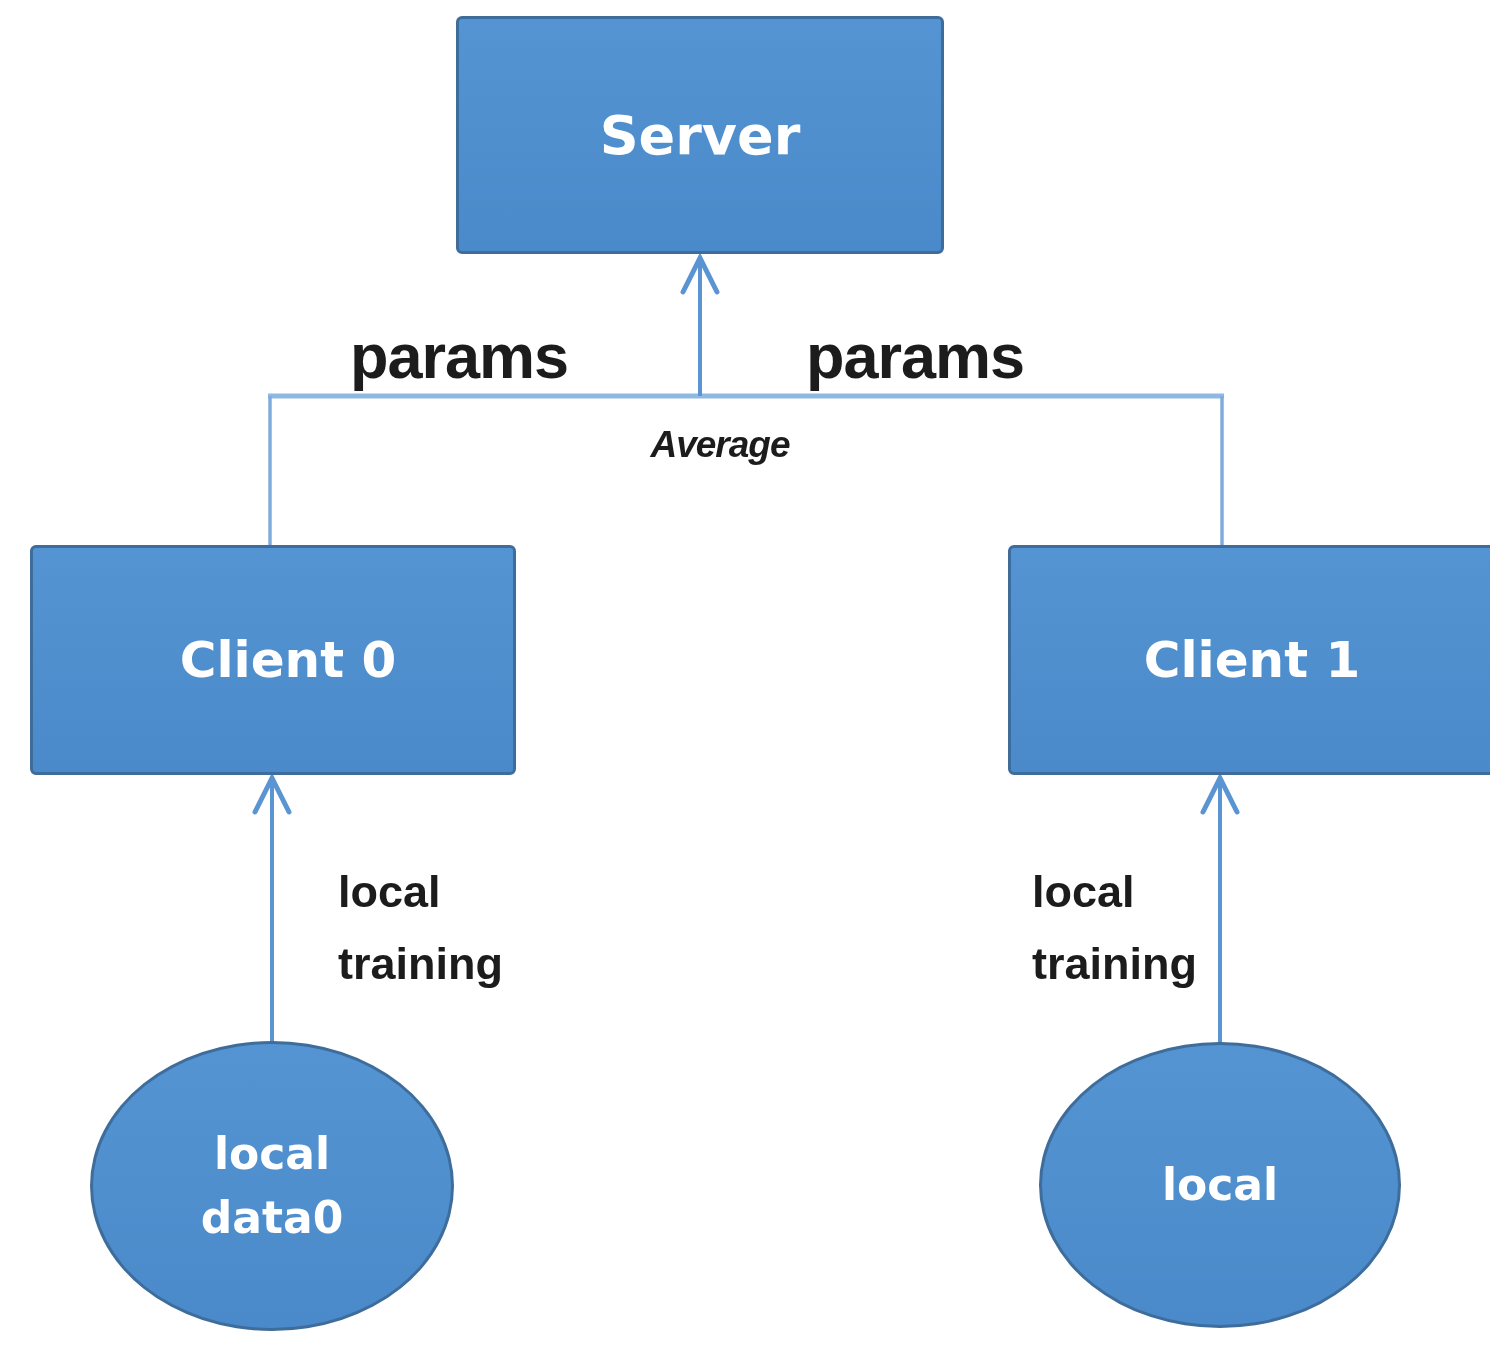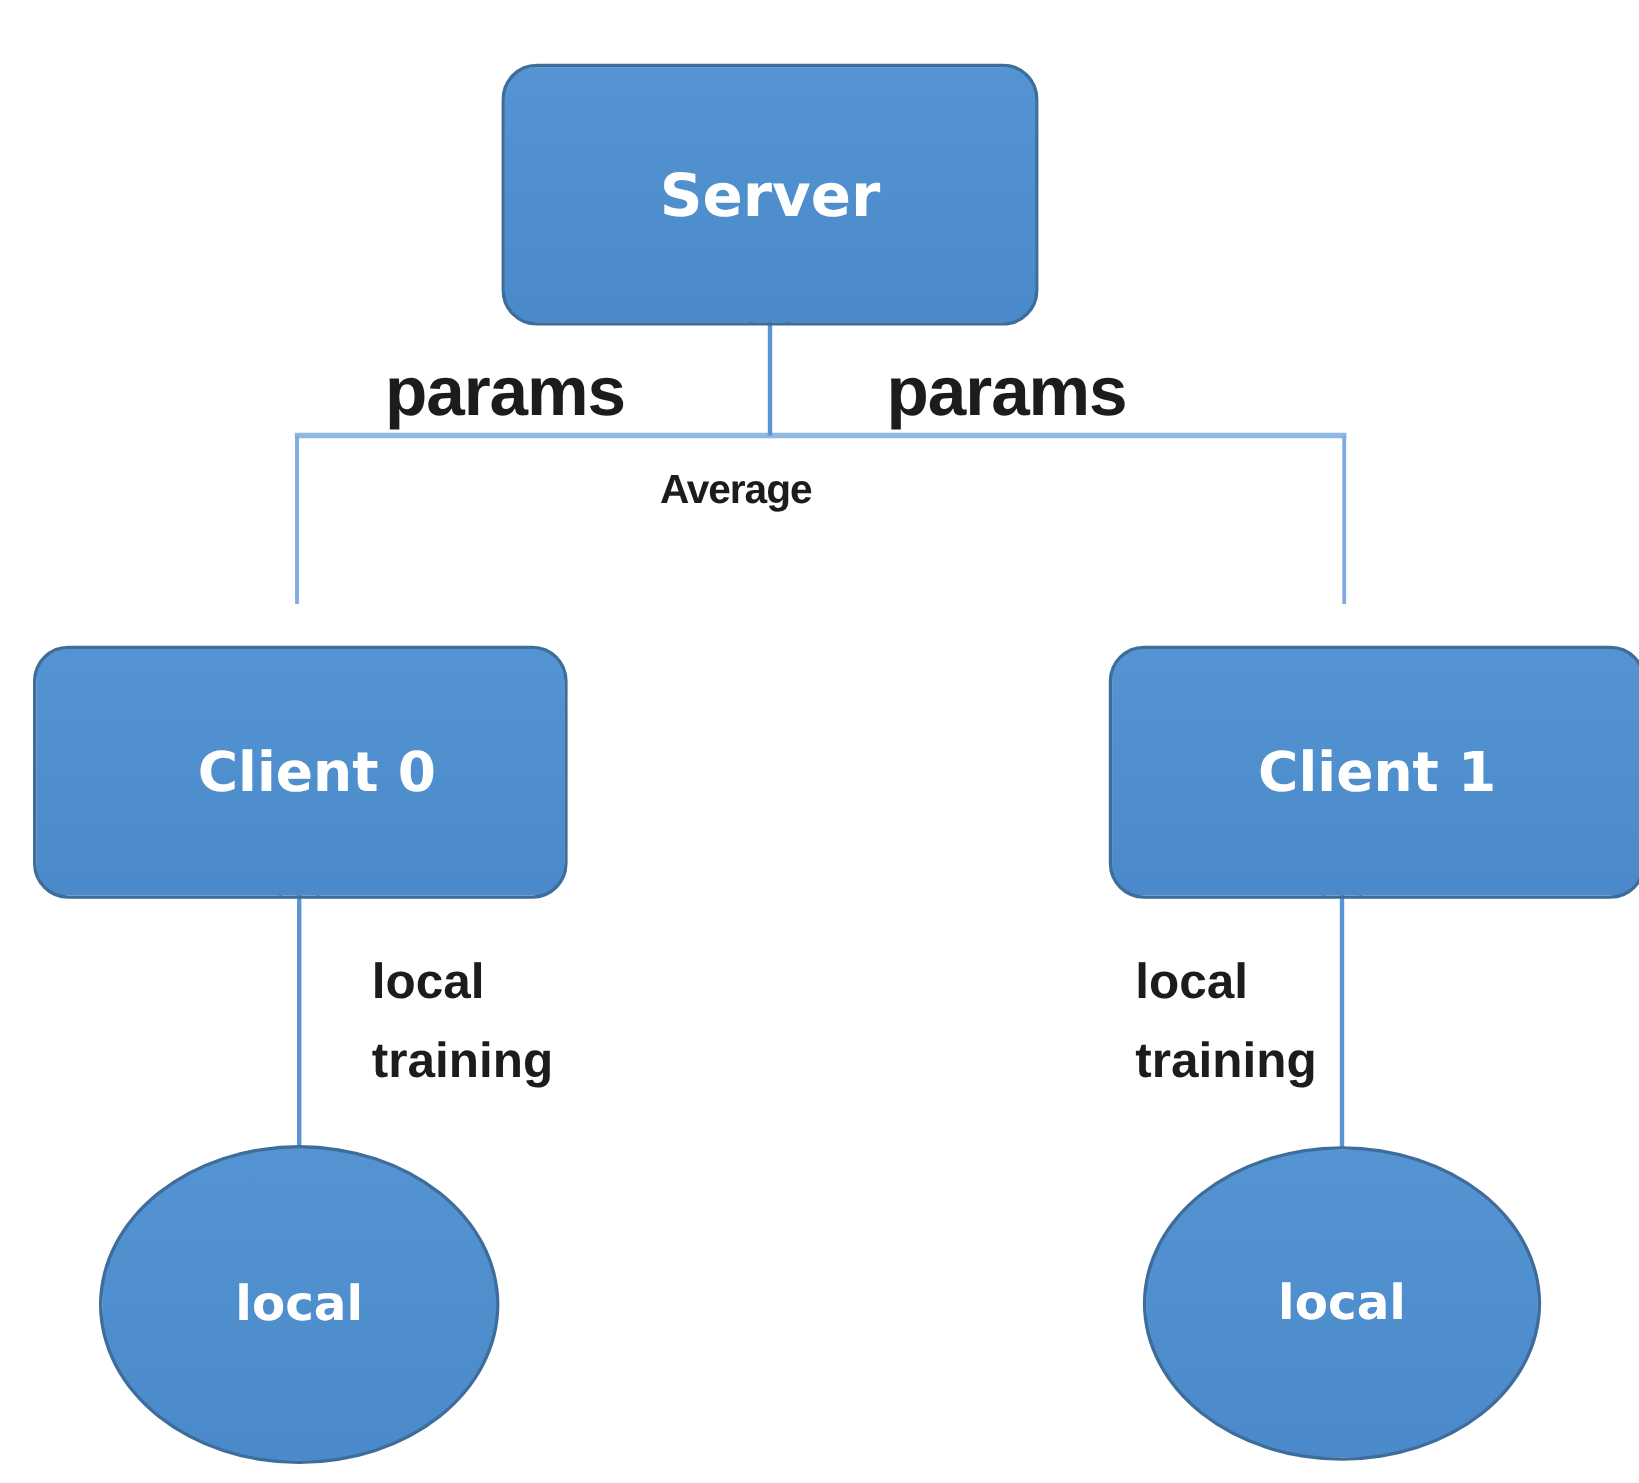--- a/index.html
+++ b/index.html
@@ -30,22 +30,21 @@
     justify-content: center;
     color: #ffffff;
     background: linear-gradient(180deg, #5594d2 0%, #4a8aca 100%);
     border: 3px solid #3e6d9c;
     box-sizing: border-box;
     text-align: center;
     font-family: "DejaVu Sans", sans-serif;
     font-weight: bold;
   }
   .rect-node {
-    border-radius: 32px;
-    margin-top: 42px;
+    border-radius: 6px;
   }
   .server-node {
     left: 456px;
     top: 16px;
     width: 488px;
     height: 238px;
     font-size: 54px;
   }
   .client0-node {
     left: 30px;
@@ -90,26 +89,27 @@
     top: 320px;
     width: 212px;
     font-size: 63px;
     text-align: center;
     letter-spacing: -1px;
   }
   .params-left { left: 350px; }
   .params-right { left: 806px; }
   .average-label {
     top: 424px;
-    left: 600px;
+    left: 620px;
     width: 200px;
     font-size: 37px;
     font-weight: 600;
-    text-align: left;
+    text-align: center;
     letter-spacing: -1px;
+    font-style: italic;
   }
   .training-label {
     top: 856px;
     width: 240px;
     font-size: 45px;
     line-height: 72px;
     text-align: left;
   }
   .training-left { left: 338px; }
   .training-right { left: 1032px; }
@@ -144,20 +144,21 @@
   <div class="node rect-node client0-node">
     <span>Client 0</span>
   </div>
 
   <div class="node rect-node client1-node">
     <span>Client 1</span>
   </div>
 
   <div class="node ellipse-node data0-node">
     <span>local</span>
+    <span>data0</span>
   </div>
 
   <div class="node ellipse-node data1-node">
     <span>local</span>
   </div>
 
   <div class="edge-label params-label params-left">params</div>
 
   <div class="edge-label params-label params-right">params</div>
 

